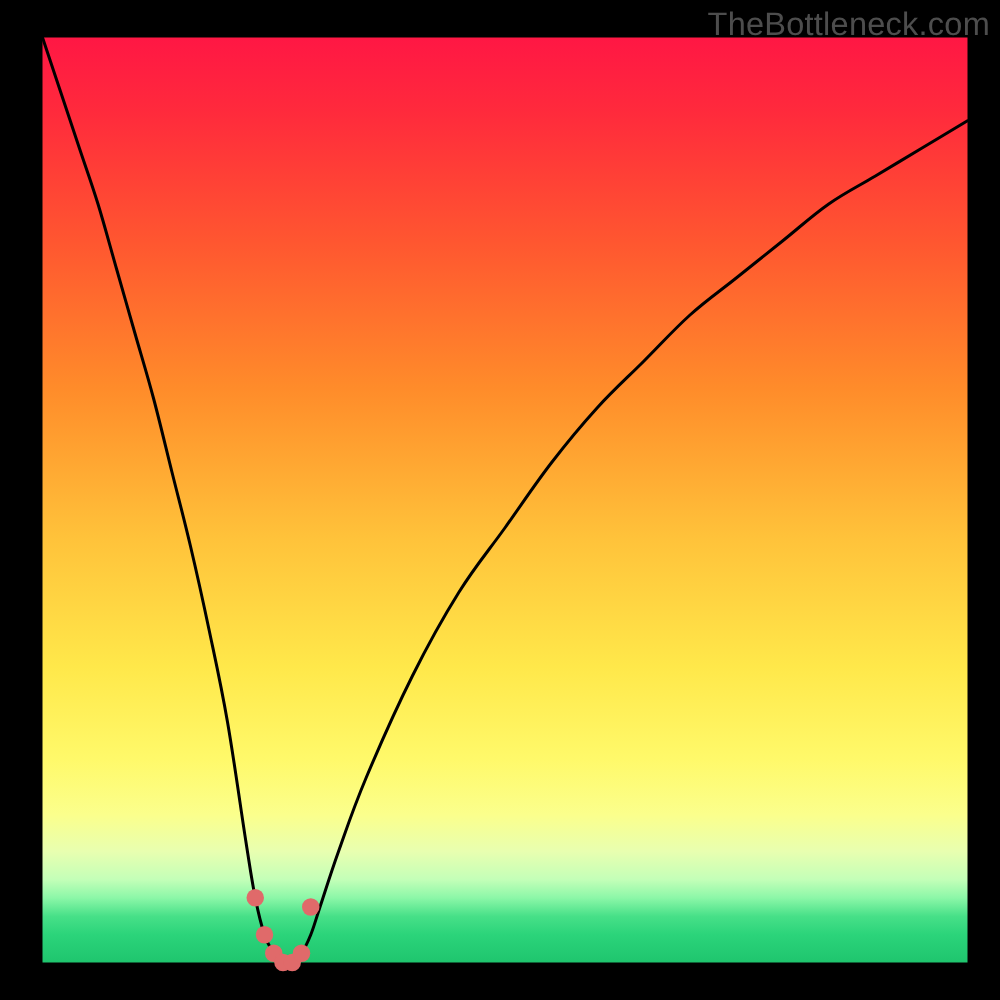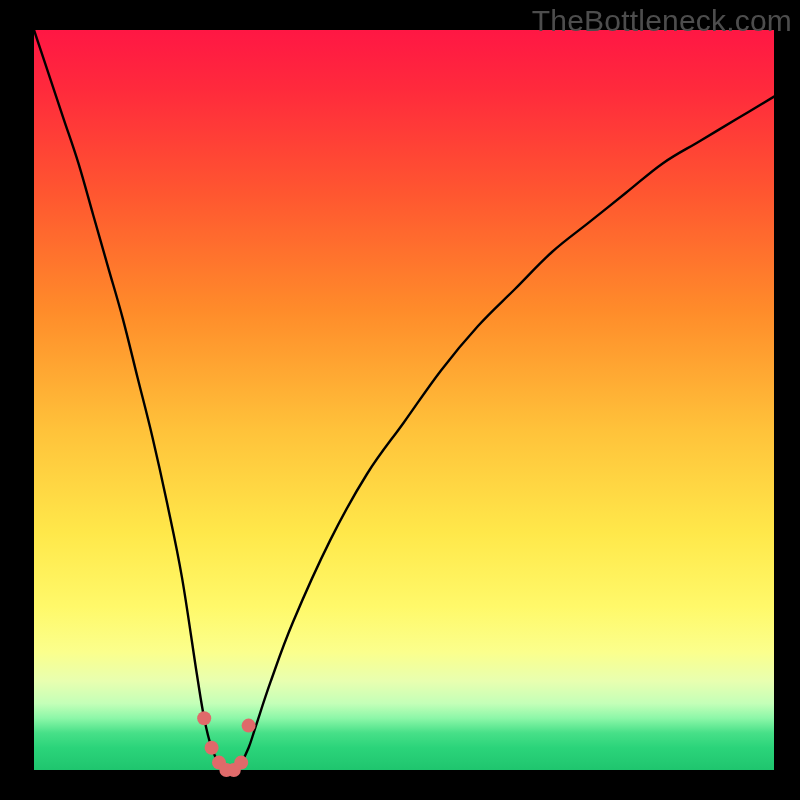--- a/index.html
+++ b/index.html
@@ -37,21 +37,21 @@
       #47e088 95%,
       #2bd47a 97%,
       #1fc56e 100%
     );
   }
   .watermark {
     position: absolute;
     top: 4px;
     right: 8px;
     color: #4d4d4d;
-    font-size: 30px;
+    font-size: 26px;
     font-weight: 500;
     letter-spacing: 0.2px;
   }
   svg.curve {
     position: absolute;
     left: 0;
     top: 0;
   }
 </style>
 </head>

